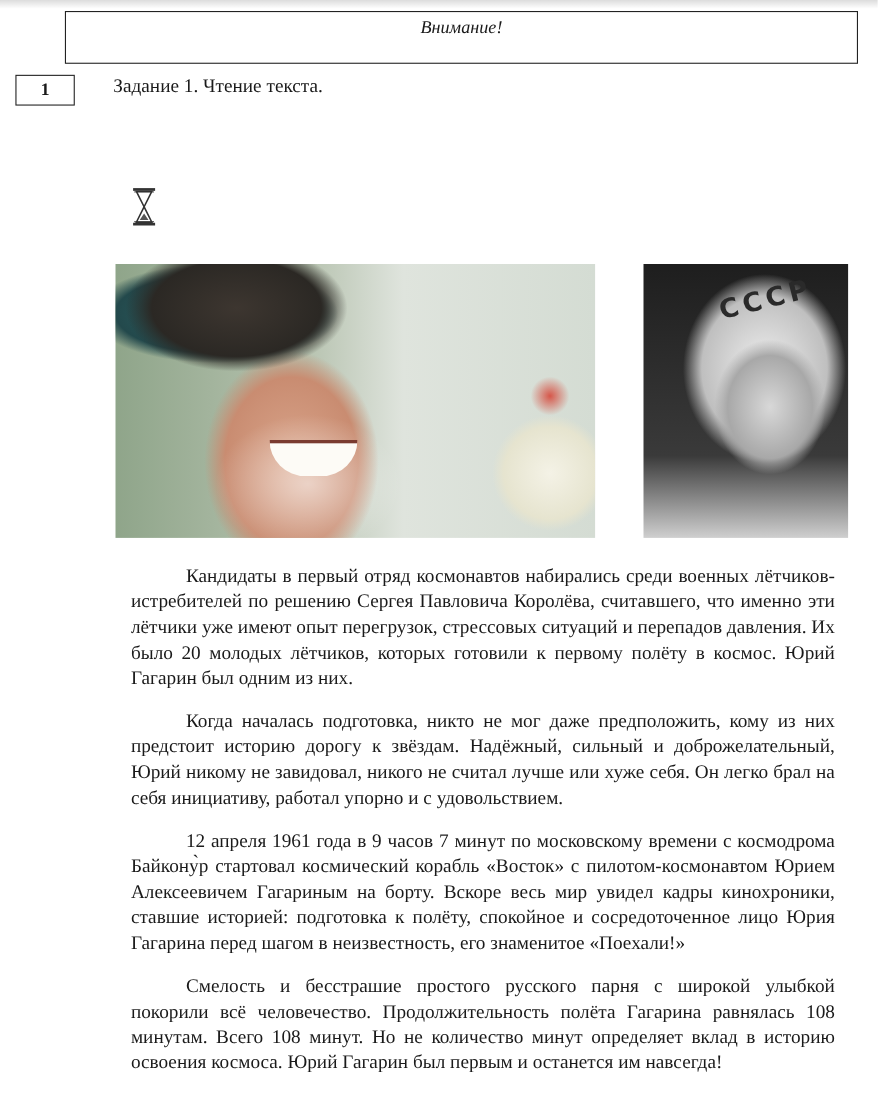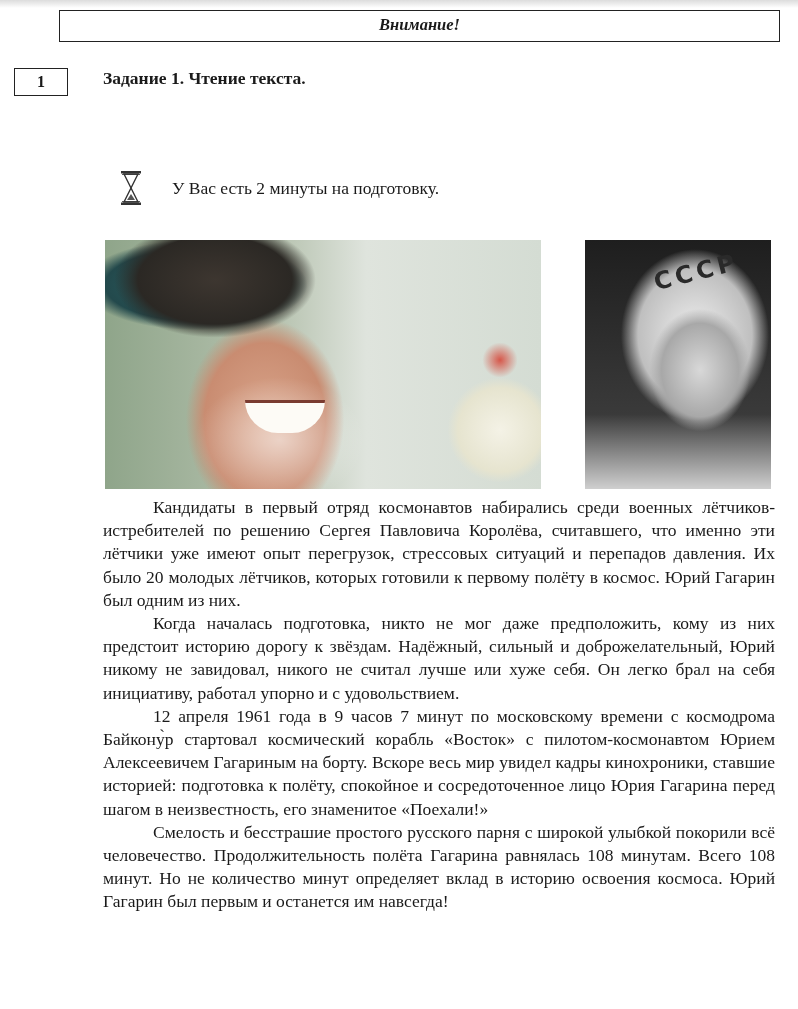--- a/index.html
+++ b/index.html
@@ -7,36 +7,36 @@
     width: 798px; height: 1009px; position: relative; overflow: hidden;
     background: #ffffff;
     font-family: "Liberation Serif", "DejaVu Serif", serif;
     color: #1a1a1a;
   }
   .topshade {
     position: absolute; left: 0; top: 0; width: 798px; height: 8px;
     background: linear-gradient(#dcdcdc, #ffffff);
   }
   .notice {
-    position: absolute; left: 59px; top: 10px; width: 721px; height: 32px;
+    position: absolute; left: 59px; top: 10px; width: 721px; height: 48px;
     border: 1.6px solid #222; box-sizing: border-box;
-    text-align: center; font-style: italic; font-weight: bold;
+    text-align: center; font-style: italic; font-weight: normal;
     font-size: 16.5px; line-height: 21px; padding-top: 3px;
   }
   .notice .line2 { padding-left: 60px; }
   .task-num {
     position: absolute; left: 14px; top: 68px; width: 54px; height: 28px;
     border: 1.4px solid #222; box-sizing: border-box;
     text-align: center; font-weight: bold; font-size: 16px; line-height: 25px;
   }
   .intro {
     position: absolute; left: 103px; top: 66px; width: 690px;
     font-size: 17.5px; line-height: 24px;
   }
-  .intro .title { font-weight: bold; }
+  .intro .title { font-weight: normal; }
   .prep {
     position: absolute; left: 120px; top: 170px; height: 36px; display: flex; align-items: center;
     font-size: 17.5px;
   }
   .hourglass { width: 22px; height: 36px; margin-right: 30px; }
   .photo {
     position: absolute; top: 240px; height: 249px; overflow: hidden;
   }
   .photo-left {
     left: 105px; width: 436px;
@@ -65,21 +65,21 @@
   }
   .photo-right .cccp {
     position: absolute; left: 68px; top: 18px; font-family: "DejaVu Sans", sans-serif;
     font-weight: bold; font-size: 24px; letter-spacing: 4px; color: #2a2a2a;
     transform: rotate(-14deg);
   }
   .body-text {
     position: absolute; left: 103px; top: 496px; width: 672px;
     font-size: 17.5px; line-height: 23.2px; text-align: justify;
   }
-  .body-text p { margin: 0; text-indent: 50px; }
+  .body-text p { margin: 16px; text-indent: 50px; }
   .word-count {
     position: absolute; right: 24px; top: 983px; font-size: 17.5px; margin-top: 36px;
   }
 </style>
 </head>
 <body>
 
 <div class="topshade"></div>
 
 <div class="notice">
@@ -95,21 +95,20 @@
 <div class="prep">
   <svg class="hourglass" viewBox="0 0 22 36">
     <rect x="1" y="1" width="20" height="2.5" fill="#333"></rect>
     <rect x="1" y="32.5" width="20" height="2.5" fill="#333"></rect>
     <path d="M4 4 L18 4 L11 18 Z" fill="none" stroke="#333" stroke-width="1.4"></path>
     <path d="M4 32 L18 32 L11 18 Z" fill="none" stroke="#333" stroke-width="1.4"></path>
     <path d="M7 30 L15 30 L11 24 Z" fill="#555"></path>
     <line x1="2" y1="4.5" x2="20" y2="4.5" stroke="#333" stroke-width="0.8"></line>
     <line x1="2" y1="31.5" x2="20" y2="31.5" stroke="#333" stroke-width="0.8"></line>
   </svg>
-  <span>У Вас есть 2 минуты на подготовку.</span>
 </div>
 
 <div class="photo photo-left" title="Юрий Гагарин в фуражке, улыбается, с букетом ромашек">
   <div class="cap"></div>
   <div class="smile"></div>
 </div>
 
 <div class="photo photo-right" title="Юрий Гагарин в скафандре с надписью СССР">
   <div class="cccp">СССР</div>
 </div>

